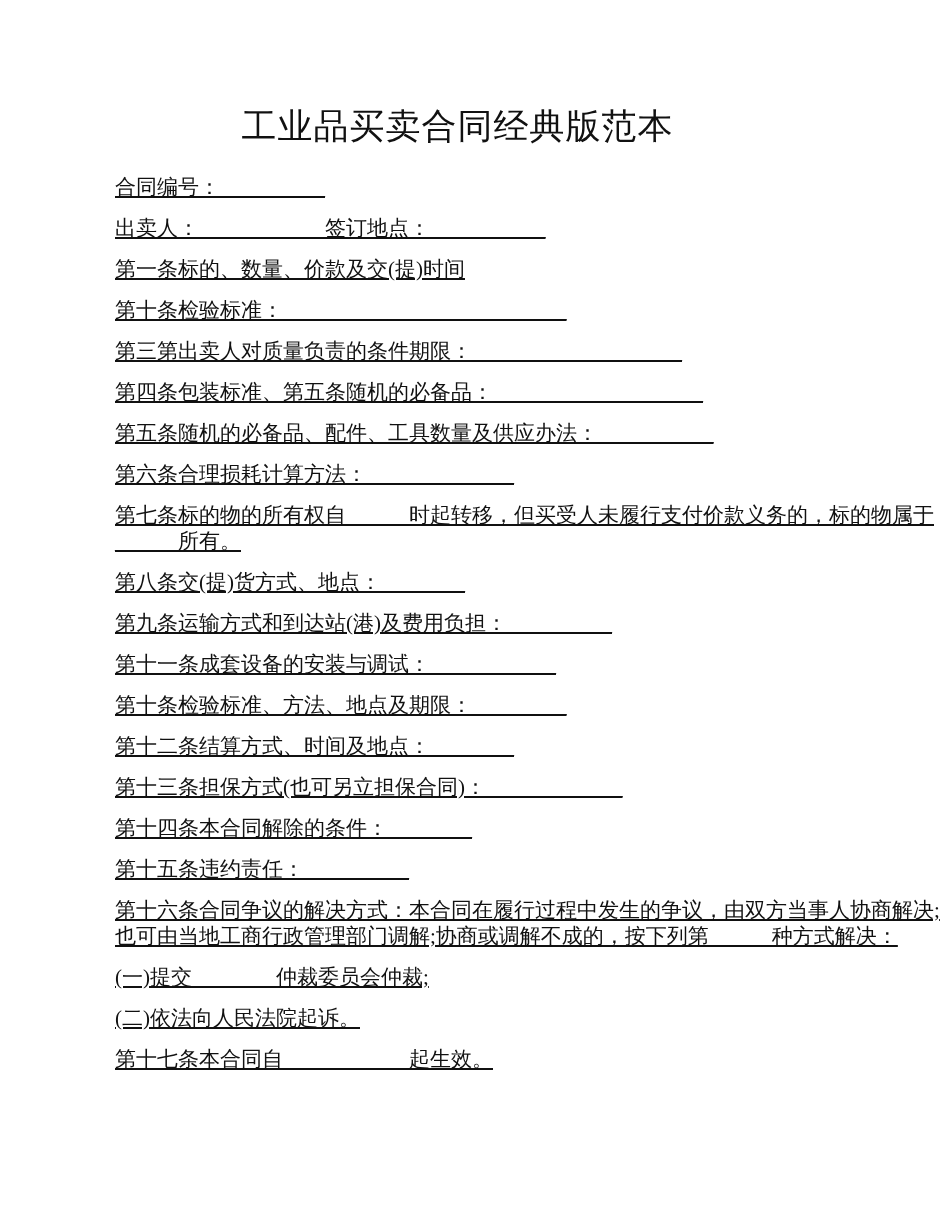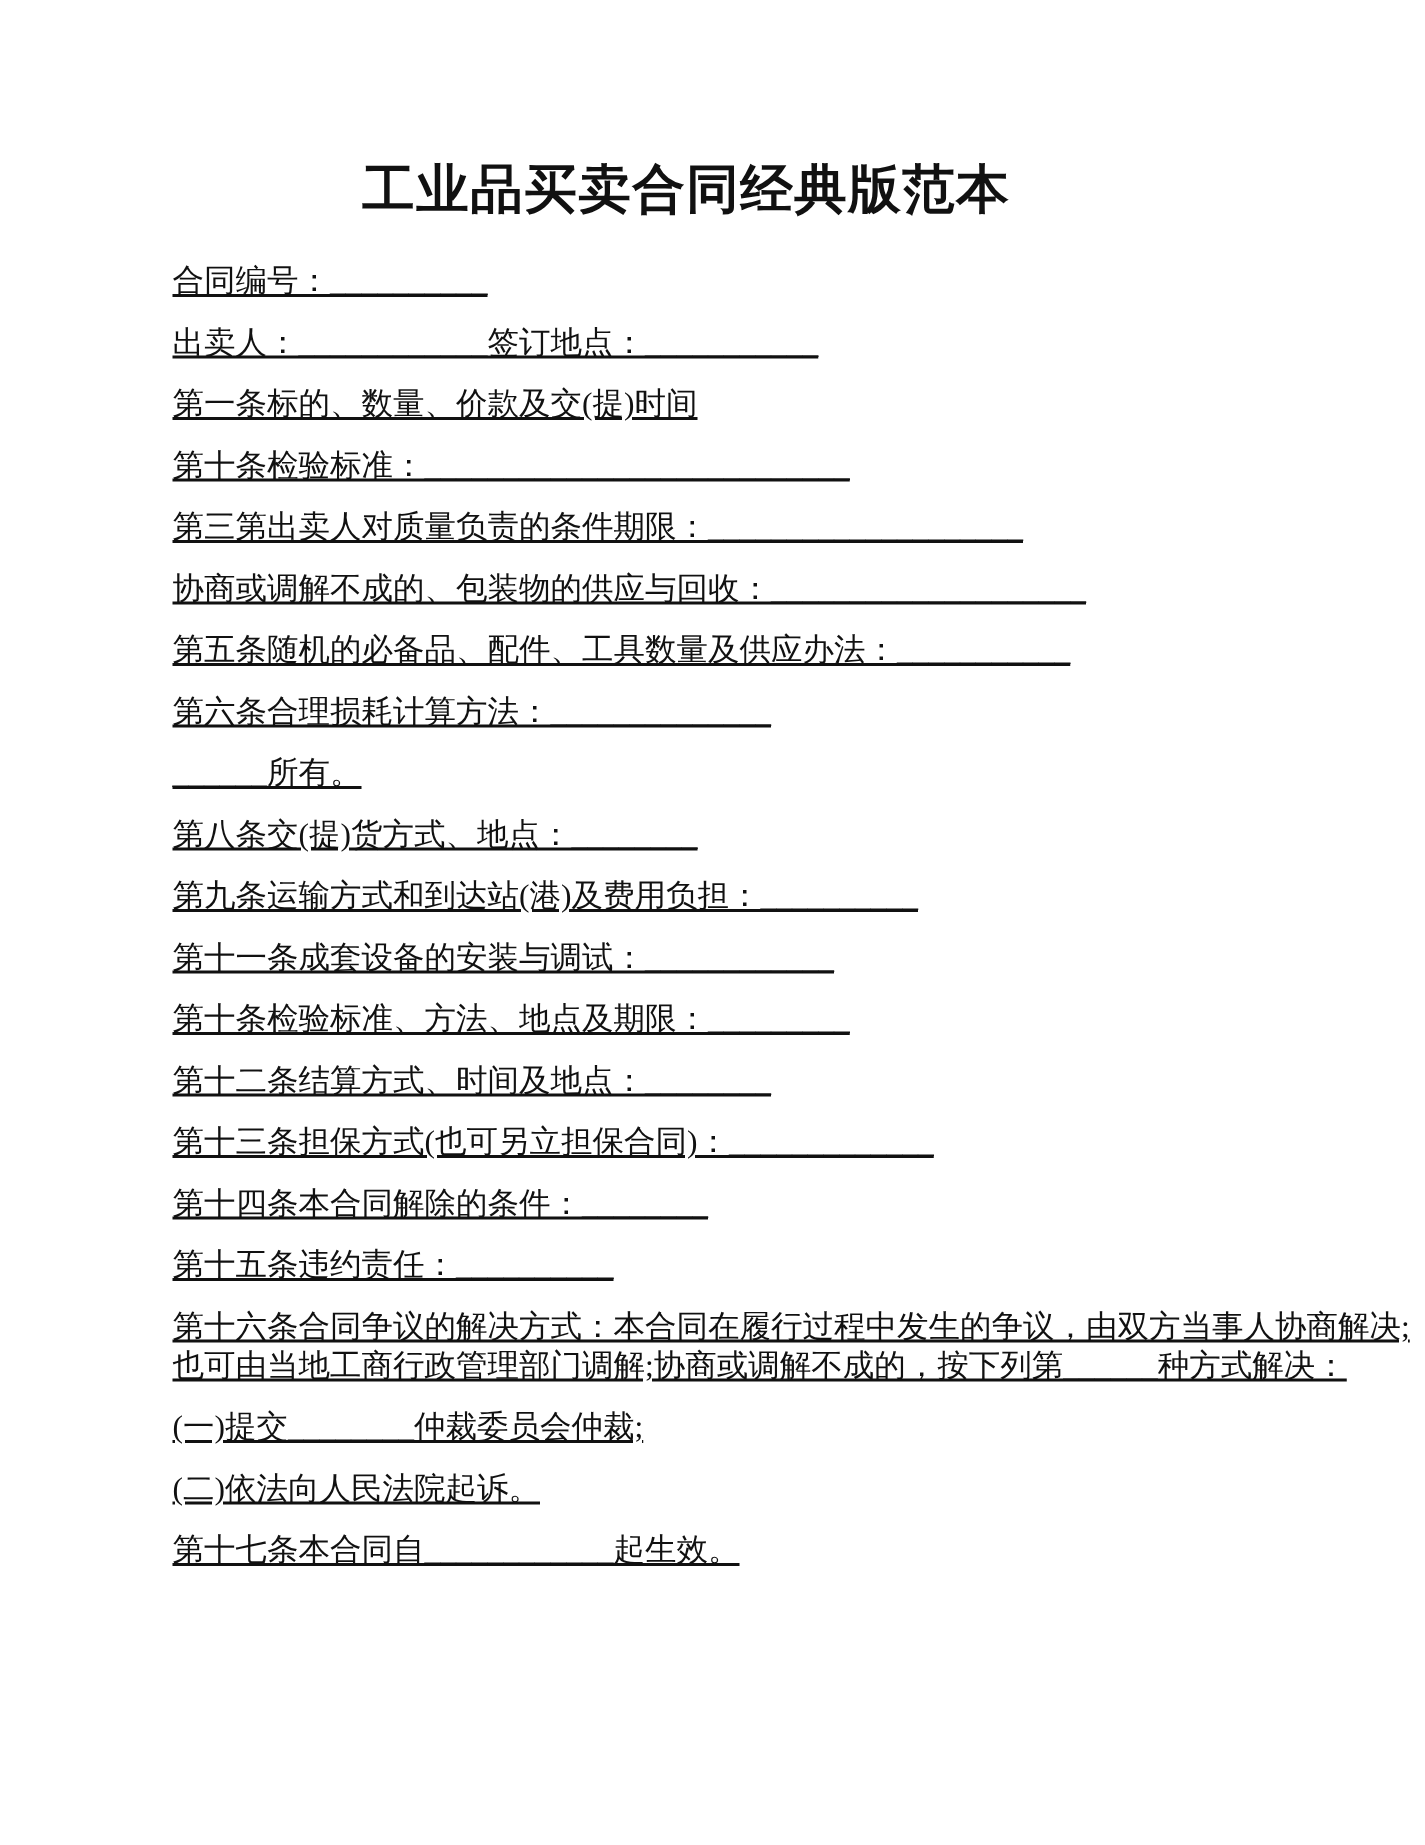--- a/index.html
+++ b/index.html
@@ -18,21 +18,21 @@
   .page {
     width: 950px;
     height: 1230px;
     position: relative;
   }
   .title {
     margin: 0 35px 0 0;
     padding-top: 104px;
     font-size: 35px;
     line-height: 46px;
-    font-weight: bold;
+    font-weight: normal;
     text-align: center;
     letter-spacing: 1px;
     white-space: nowrap;
   }
   .content {
     margin: 24px 20px 0 115px;
     text-decoration: underline;
   }
   .para {
     margin: 0 0 15px 0;
@@ -69,32 +69,33 @@
 
     <div class="para">
       <span class="line">第十条检验标准：___________________________</span>
     </div>
 
     <div class="para">
       <span class="line">第三第出卖人对质量负责的条件期限：____________________</span>
     </div>
 
     <div class="para">
-      <span class="line">协商或调解不成的、包装物的供应与回收：____________________</span>
+      <span class="line">第四条包装标准、第五条随机的必备品：____________________</span>
     </div>
 
     <div class="para">
       <span class="line">第五条随机的必备品、配件、工具数量及供应办法：___________</span>
     </div>
 
     <div class="para">
       <span class="line">第六条合理损耗计算方法：______________</span>
     </div>
 
     <div class="para">
+      <span class="line">第七条标的物的所有权自______时起转移，但买受人未履行支付价款义务的，标的物属于</span>
       <span class="line">______所有。</span>
     </div>
 
     <div class="para">
       <span class="line">第八条交(提)货方式、地点：________</span>
     </div>
 
     <div class="para">
       <span class="line">第九条运输方式和到达站(港)及费用负担：__________</span>
     </div>

